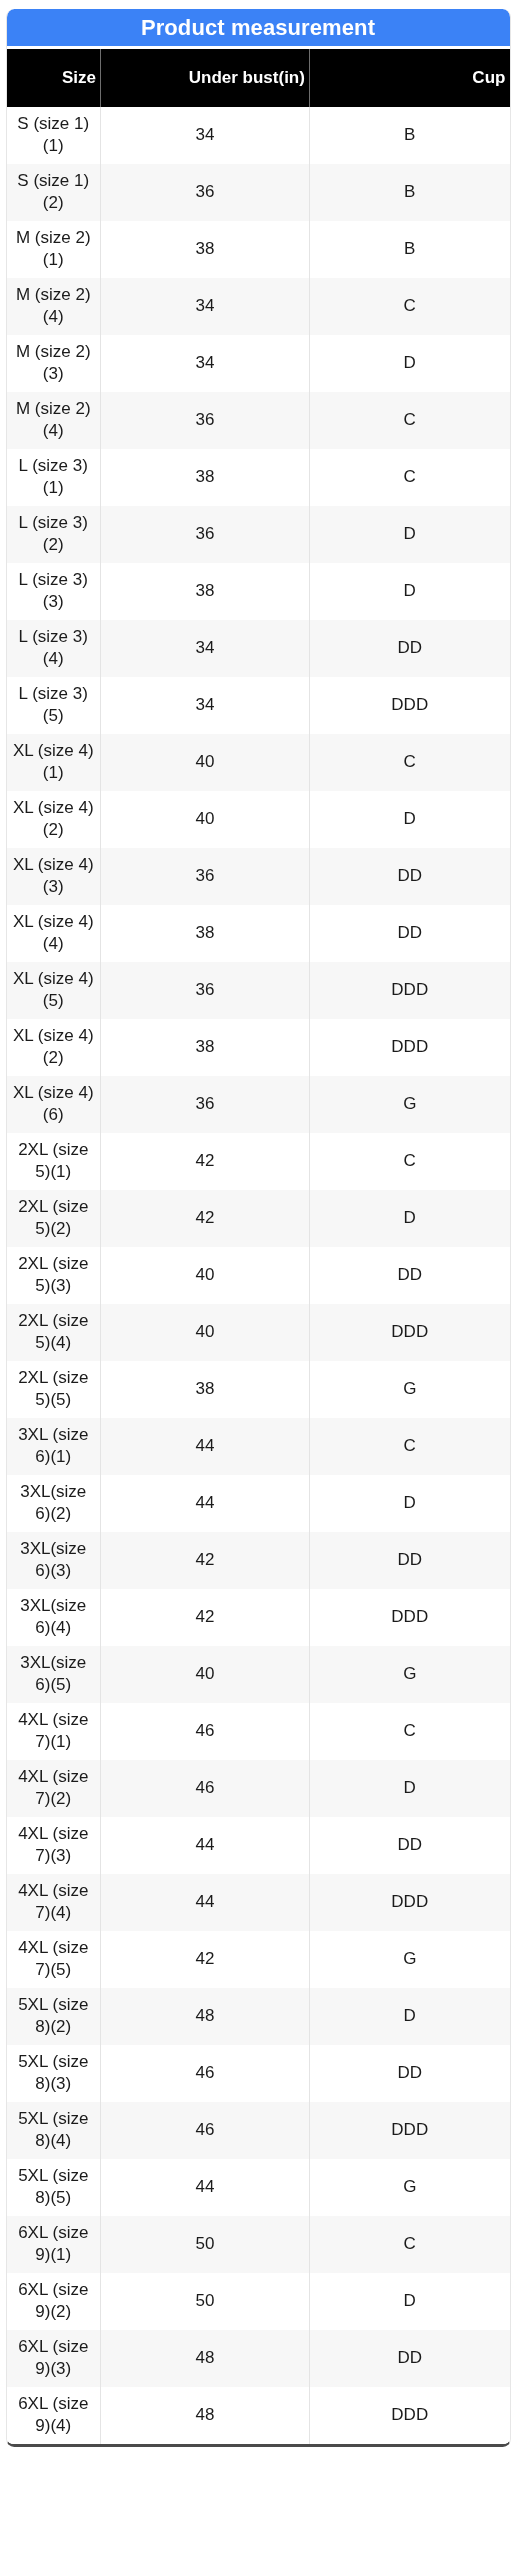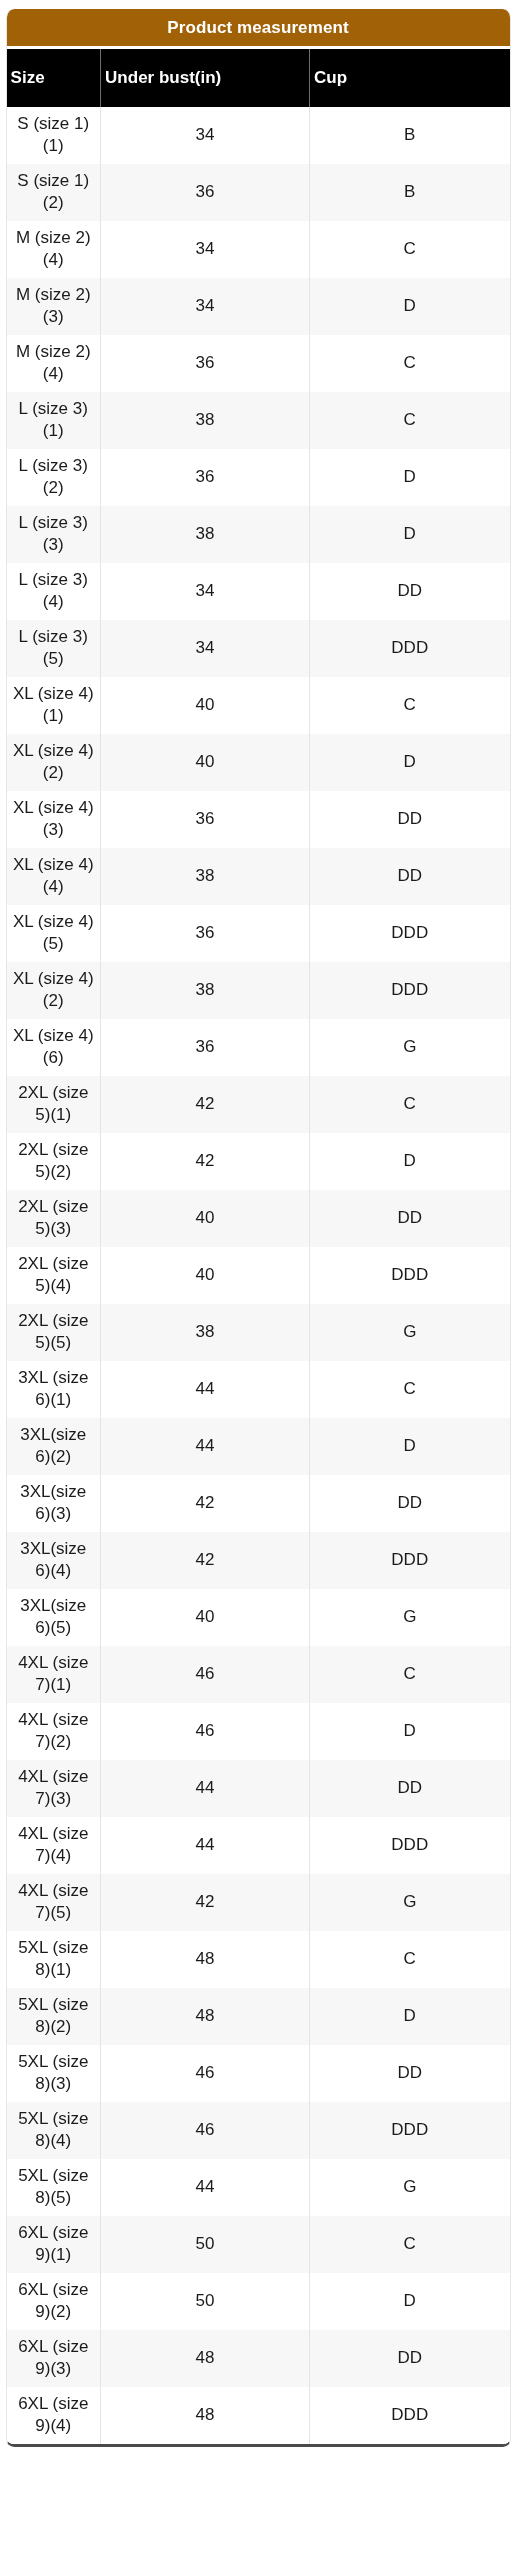--- a/index.html
+++ b/index.html
@@ -15,43 +15,43 @@
     margin: 9px 5.5px 0 5.5px;
     border: 0.7px solid #e6e6e6;
     border-top: none;
     border-bottom: 3.4px solid #4a4a4a;
     border-radius: 8.2px;
     overflow: hidden;
     background: #ffffff;
   }
   .title-bar {
     height: 37px;
-    background: #a16207;
+    background: #3b82f6;
     border-radius: 7.5px 7.5px 0 0;
     color: #ffffff;
-    font-size: 17px;
+    font-size: 22px;
     font-weight: bold;
     display: flex;
     align-items: center;
     justify-content: center;
     margin-bottom: 2.7px;
     letter-spacing: 0.1px;
   }
   table.measure {
     width: 100%;
     border-collapse: collapse;
     table-layout: fixed;
   }
   table.measure th {
     background: #000000;
     color: #ffffff;
     font-size: 17px;
     font-weight: bold;
     height: 58px;
-    text-align: left;
+    text-align: right;
     border-right: 1.4px solid #6e6e6e;
     padding: 0 4.1px;
     box-sizing: border-box;
   }
   table.measure th:last-child {
     border-right: none;
   }
   table.measure td {
     height: 57px;
     box-sizing: border-box;
@@ -95,20 +95,25 @@
           <td>S (size 1) (1)</td>
           <td>34</td>
           <td>B</td>
         </tr>
         <tr>
           <td>S (size 1) (2)</td>
           <td>36</td>
           <td>B</td>
         </tr>
         <tr>
+          <td>M (size 2) (1)</td>
+          <td>38</td>
+          <td>B</td>
+        </tr>
+        <tr>
           <td>M (size 2) (4)</td>
           <td>34</td>
           <td>C</td>
         </tr>
         <tr>
           <td>M (size 2) (3)</td>
           <td>34</td>
           <td>D</td>
         </tr>
         <tr>
@@ -243,25 +248,20 @@
         </tr>
         <tr>
           <td>4XL (size 7)(4)</td>
           <td>44</td>
           <td>DDD</td>
         </tr>
         <tr>
           <td>4XL (size 7)(5)</td>
           <td>42</td>
           <td>G</td>
-        </tr>
-        <tr>
-          <td>5XL (size 8)(1)</td>
-          <td>48</td>
-          <td>C</td>
         </tr>
         <tr>
           <td>5XL (size 8)(2)</td>
           <td>48</td>
           <td>D</td>
         </tr>
         <tr>
           <td>5XL (size 8)(3)</td>
           <td>46</td>
           <td>DD</td>

